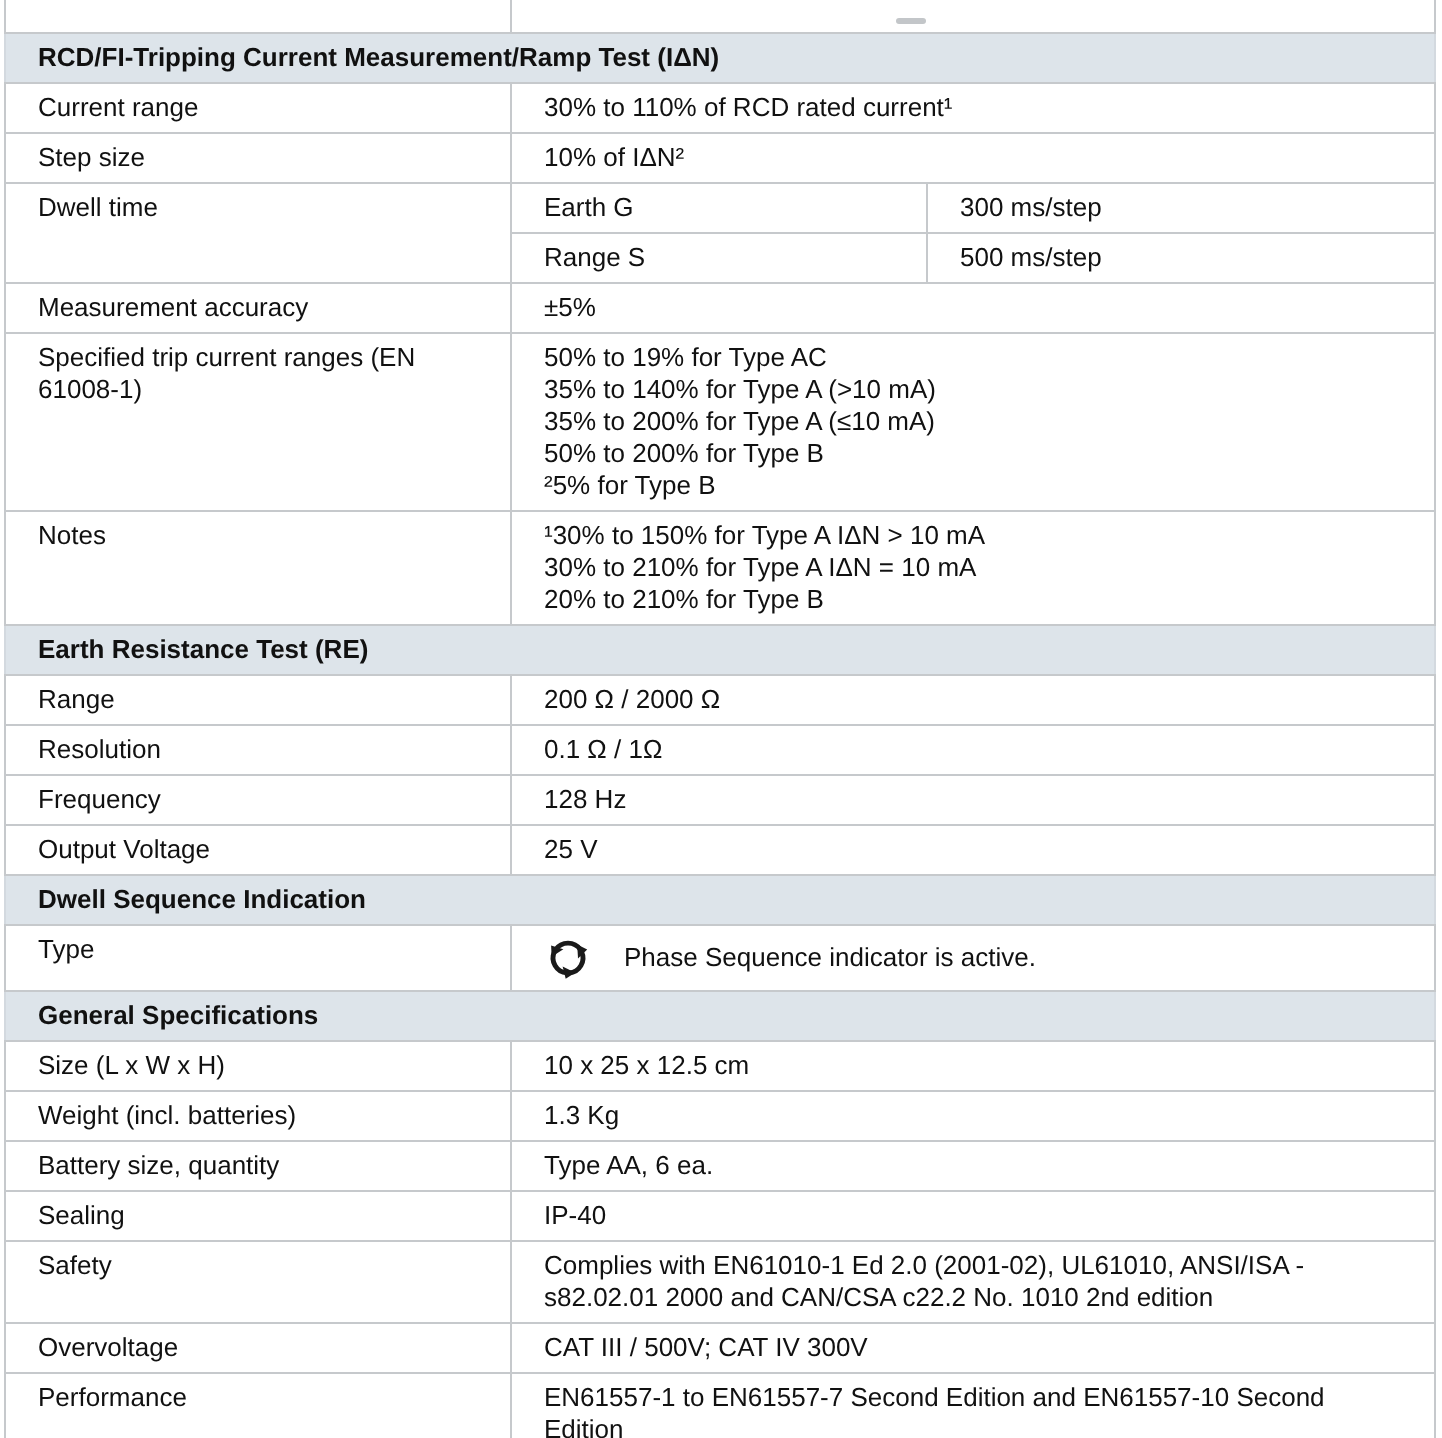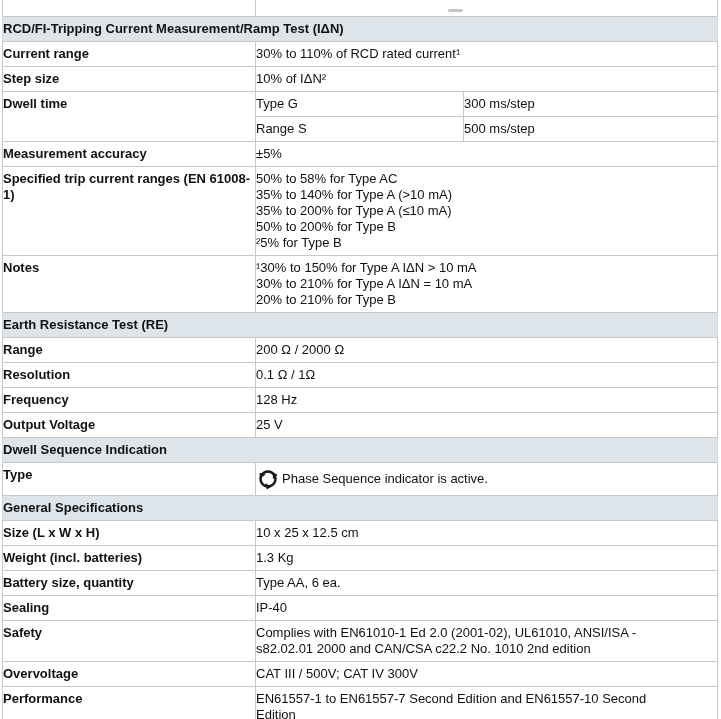--- a/index.html
+++ b/index.html
@@ -11,45 +11,45 @@
     width: 715px;
     margin-left: 2px;
     font-size: 13px;
   }
   col.c1 { width: 253px; }
   col.c2 { width: 208px; }
   col.c3 { width: 254px; }
 
   td {
     border: 1px solid #c6c9cc;
-    padding: 4px 0;
+    padding: 4px 16px;
     line-height: 16px;
     vertical-align: top;
     background: #fff;
   }
-  td.lbl { font-weight: bold; }
+  td.lbl { font-weight: normal; }
   td.sec {
     background: #dde4ea;
     font-weight: bold;
     border-left-color: #d3d9df;
     border-right-color: #d3d9df;
   }
 
   tr.partial td { padding: 0; height: 6px; border-top: 0; }
   .remnant {
     display: inline-block;
     margin-left: 192px;
     margin-top: 1px;
     width: 15px;
     height: 3px;
     background: #c3c6c9;
     border-radius: 2px;
   }
 
-  .icon-line { display: flex; align-items: center; gap: 2px; }
+  .icon-line { display: flex; align-items: center; gap: 16px; }
   .rot-icon { display: inline-flex; width: 24px; height: 24px; flex: 0 0 auto; }
   .rot-icon svg { width: 24px; height: 24px; }
 
   .vline { display: block; }
 </style>
 </head>
 <body>
 
 <table class="spec">
   <colgroup>
@@ -73,37 +73,37 @@
       <td colspan="2">30% to 110% of RCD rated current¹</td>
     </tr>
 
     <tr>
       <td class="lbl">Step size</td>
       <td colspan="2">10% of IΔN²</td>
     </tr>
 
     <tr>
       <td class="lbl" rowspan="2">Dwell time</td>
-      <td>Type G</td>
+      <td>Earth G</td>
       <td>300 ms/step</td>
     </tr>
     <tr>
       <td>Range S</td>
       <td>500 ms/step</td>
     </tr>
 
     <tr>
       <td class="lbl">Measurement accuracy</td>
       <td colspan="2">±5%</td>
     </tr>
 
     <tr>
       <td class="lbl">Specified trip current ranges (EN 61008-1)</td>
       <td colspan="2">
-        <span class="vline">50% to 58% for Type AC</span>
+        <span class="vline">50% to 19% for Type AC</span>
         <span class="vline">35% to 140% for Type A (&gt;10 mA)</span>
         <span class="vline">35% to 200% for Type A (≤10 mA)</span>
         <span class="vline">50% to 200% for Type B</span>
         <span class="vline">²5% for Type B</span>
       </td>
     </tr>
 
     <tr>
       <td class="lbl">Notes</td>
       <td colspan="2">

